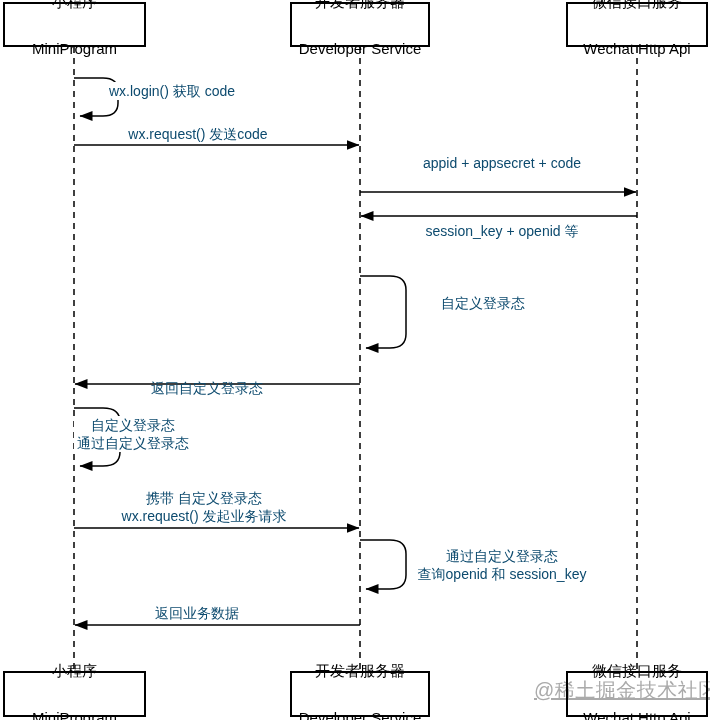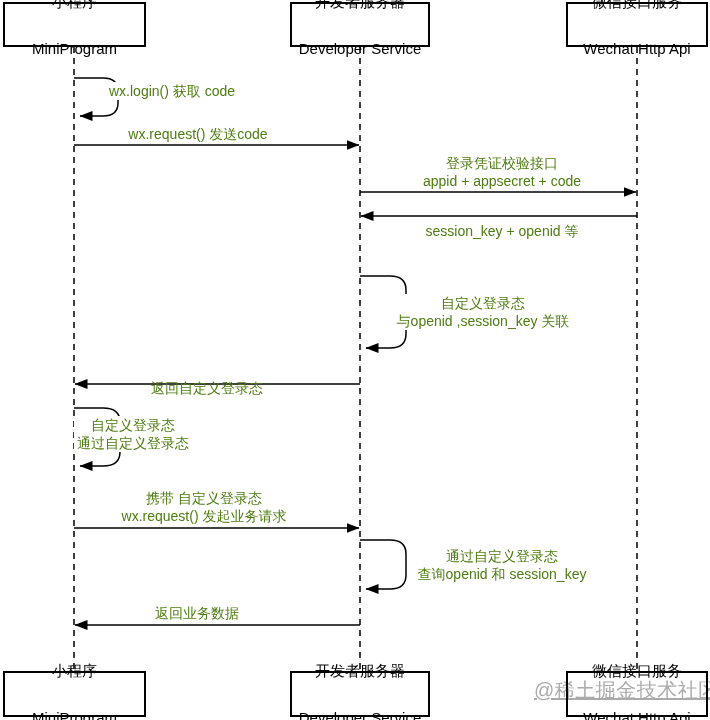--- a/index.html
+++ b/index.html
@@ -25,21 +25,21 @@
     line-height: 19px;
     color: #000000;
     text-align: center;
     white-space: nowrap;
     gap: 28px;
   }
   .msg-label {
     position: absolute;
     font-size: 14px;
     line-height: 18px;
-    color: #4d7c0f;
+    color: #0c4a6e;
     white-space: nowrap;
     text-align: center;
     transform: translateX(-50%);
   }
   .msg-label.left-align { transform: none; text-align: left; }
   .msg-label.on-loop { background: #ffffff; padding: 0 3px; }
   .watermark {
     position: absolute;
     left: 534px;
     top: 681px;
@@ -119,31 +119,29 @@
 
   <div class="msg-label left-align on-loop" style="left:106px; top:82px;">
     <div>wx.login() 获取 code</div>
   </div>
 
   <div class="msg-label" style="left:198px; top:125px;">
     <div>wx.request() 发送code</div>
   </div>
 
   <div class="msg-label" style="left:502px; top:154px;">
-    <div>登录凭证校验接口</div>
     <div>appid + appsecret + code</div>
   </div>
 
   <div class="msg-label" style="left:502px; top:222px;">
     <div>session_key + openid 等</div>
   </div>
 
   <div class="msg-label on-loop" style="left:483px; top:294px;">
     <div>自定义登录态</div>
-    <div>与openid ,session_key 关联</div>
   </div>
 
   <div class="msg-label" style="left:207px; top:379px;">
     <div>返回自定义登录态</div>
   </div>
 
   <div class="msg-label on-loop" style="left:133px; top:416px;">
     <div>自定义登录态</div>
     <div>通过自定义登录态</div>
   </div>

